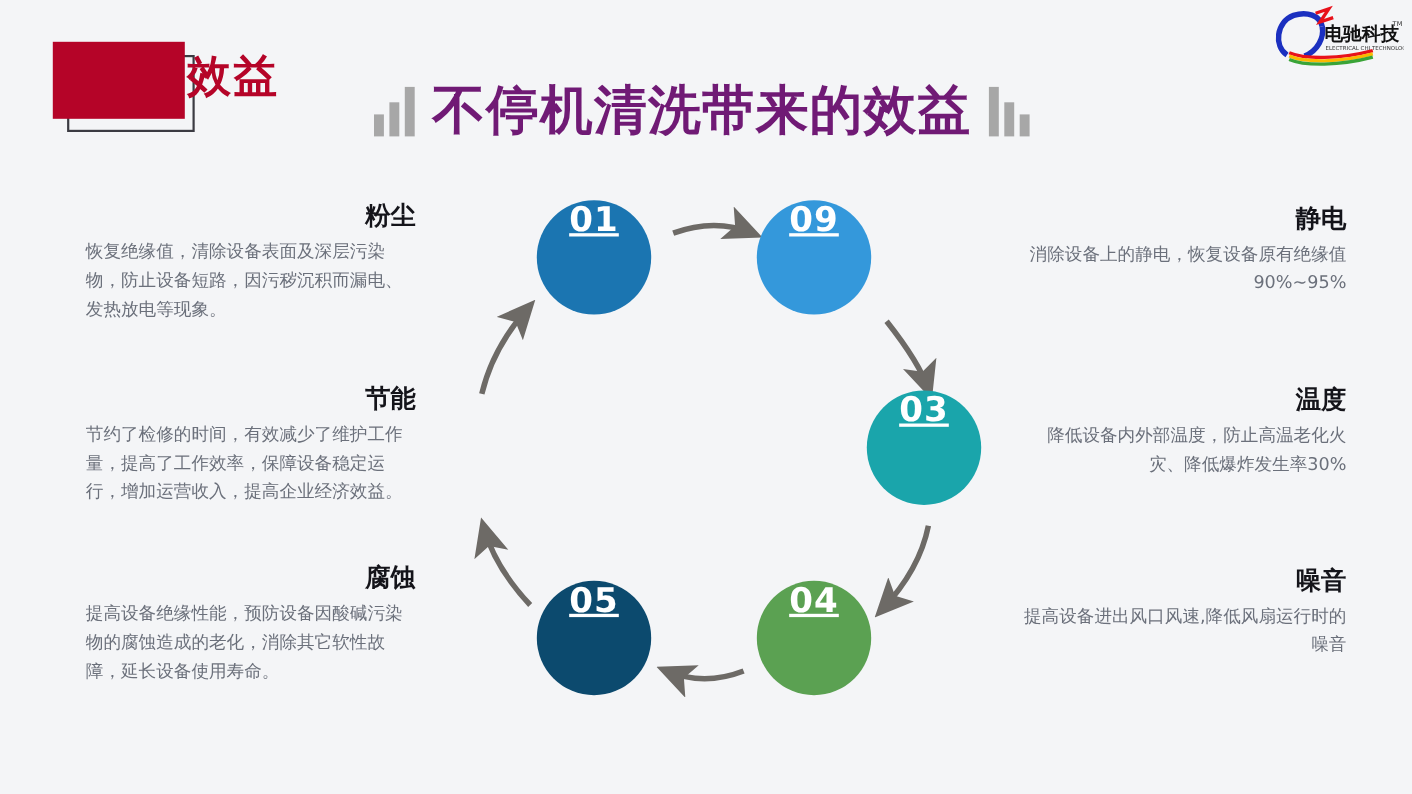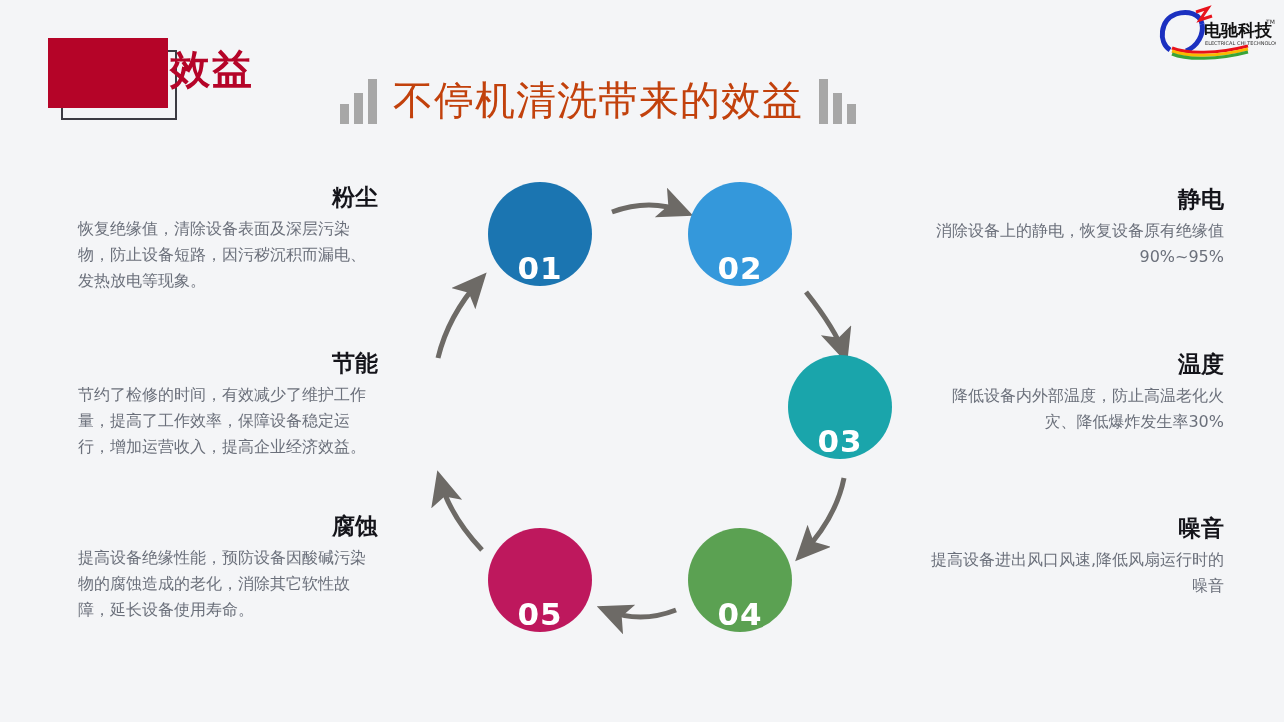--- a/index.html
+++ b/index.html
@@ -36,36 +36,37 @@
   }
   .bars { display: flex; align-items: flex-end; gap: 5px; height: 46px; }
   .bars span { width: 9px; background: #a7a7a7; display: block; }
   .bars.left span:nth-child(1) { height: 20px; }
   .bars.left span:nth-child(2) { height: 31px; }
   .bars.left span:nth-child(3) { height: 45px; }
   .bars.right span:nth-child(1) { height: 45px; }
   .bars.right span:nth-child(2) { height: 31px; }
   .bars.right span:nth-child(3) { height: 20px; }
   .slide-title {
-    font-size: 40px; font-weight: normal; color: #c2410c;
+    font-size: 48px; font-weight: bold; color: #701a75;
     letter-spacing: 1px; line-height: 48px; white-space: nowrap;
     font-family: "DejaVu Sans", "Liberation Sans", sans-serif;
   }
 
   
   .logo { position: absolute; right: 8px; top: 4px; width: 120px; height: 58px; }
 
   
   .diagram { position: absolute; left: 340px; top: 150px; width: 600px; height: 540px; }
   .arrow-layer { position: absolute; inset: 0; }
   .node {
     position: absolute; width: 104px; height: 104px; border-radius: 50%;
-    display: flex; align-items: flex-end; justify-content: center;
+    display: flex; align-items: flex-start; justify-content: center;
     color: #ffffff; font-size: 31px; font-weight: bold; letter-spacing: 1px;
     font-family: "DejaVu Sans", "Liberation Sans", sans-serif;
+    text-decoration: underline;
   }
   .n01 { left: 148px; top: 32px; }
   .n02 { left: 348px; top: 32px; }
   .n03 { left: 448px; top: 205px; }
   .n04 { left: 348px; top: 378px; }
   .n05 { left: 148px; top: 378px; }
   .n06 { left: 48px;  top: 205px; }
 
   
   .block { position: absolute; width: 300px; }
@@ -140,29 +141,29 @@
       <path d="M504 328 Q496 368 462 404" fill="none" stroke="#6d6a66" stroke-width="5" marker-end="url(#ah)"></path>
       <path d="M336 460 Q300 474 266 460" fill="none" stroke="#6d6a66" stroke-width="5" marker-end="url(#ah)"></path>
       <path d="M142 400 Q110 366 100 330" fill="none" stroke="#6d6a66" stroke-width="5" marker-end="url(#ah)"></path>
       <path d="M98 208 Q108 166 140 130" fill="none" stroke="#6d6a66" stroke-width="5" marker-end="url(#ah)"></path>
     </svg>
 
     <div class="node n01" style="background: rgb(27, 117, 177);">
       <span>01</span>
     </div>
     <div class="node n02" style="background: rgb(52, 152, 219);">
-      <span>02</span>
+      <span>09</span>
     </div>
     <div class="node n03" style="background: rgb(26, 165, 171);">
       <span>03</span>
     </div>
     <div class="node n04" style="background: rgb(91, 161, 82);">
       <span>04</span>
     </div>
-    <div class="node n05" style="background: #be185d;">
+    <div class="node n05" style="background: #0c4a6e;">
       <span>05</span>
     </div>
   </div>
 
   <div class="block left b-dust">
     <div class="bhead">粉尘</div>
     <div class="bbody">恢复绝缘值，清除设备表面及深层污染物，防止设备短路，因污秽沉积而漏电、发热放电等现象。</div>
   </div>
 
   <div class="block left b-energy">

